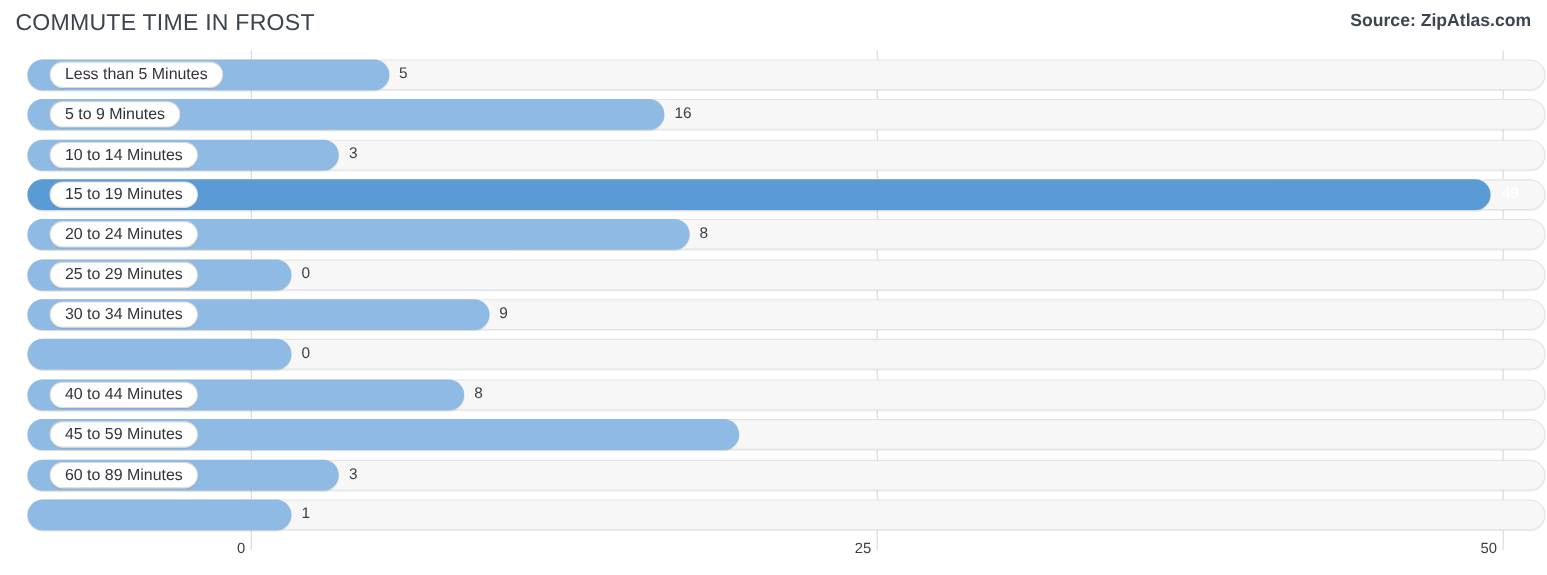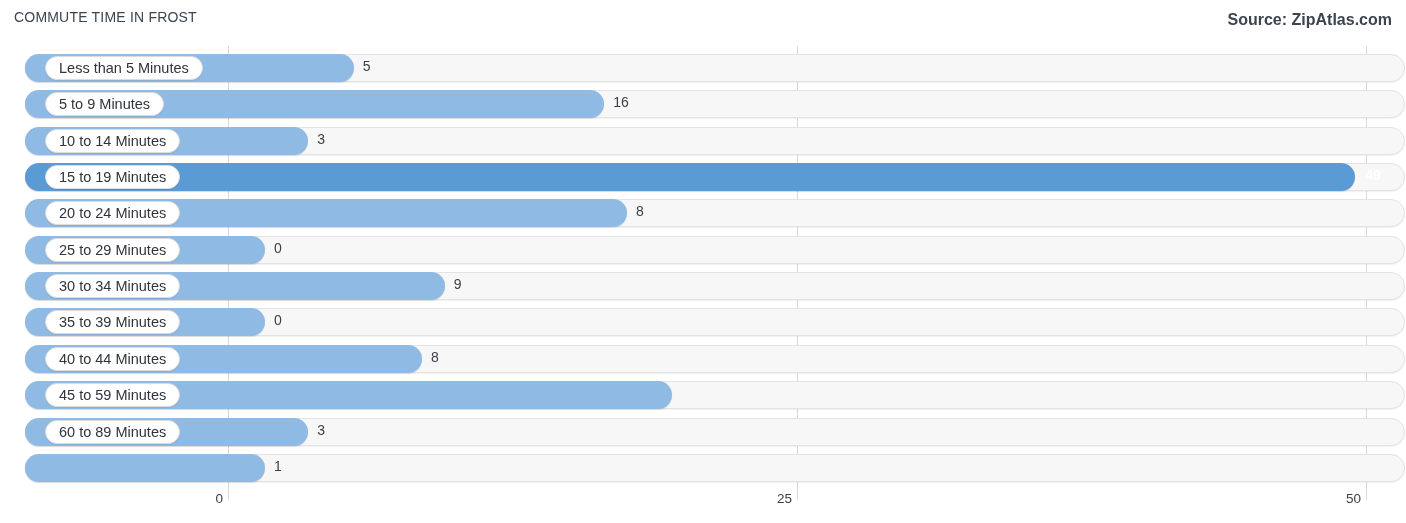--- a/index.html
+++ b/index.html
@@ -20,21 +20,21 @@
   #header {
     position: absolute;
     top: 0; left: 0;
     width: 1406px;
     height: 44px;
   }
   #chart-title {
     position: absolute;
     left: 14px;
     top: 9px;
-    font-size: 14px;
+    font-size: 21px;
     font-weight: 400;
     letter-spacing: 0.2px;
     color: #3c4450;
     white-space: nowrap;
   }
   #source-label {
     position: absolute;
     right: 14px;
     top: 11px;
     font-size: 16px;
@@ -211,21 +211,20 @@
         </div>
         <div class="row" style="top: 226.1px;">
           <div class="track"></div>
           <div class="bar" style="width: 419.84px;"></div>
           <div class="pill">30 to 34 Minutes</div>
           <div class="value outside" style="left: 428.84px;">9</div>
         </div>
         <div class="row" style="top: 262.45px;">
           <div class="track"></div>
           <div class="bar" style="width: 240px;"></div>
-          <div class="pill">35 to 39 Minutes</div>
           <div class="value outside" style="left: 249px;">0</div>
         </div>
         <div class="row" style="top: 298.8px;">
           <div class="track"></div>
           <div class="bar" style="width: 397.08px;"></div>
           <div class="pill">40 to 44 Minutes</div>
           <div class="value outside" style="left: 406.08px;">8</div>
         </div>
         <div class="row" style="top: 335.15px;">
           <div class="track"></div>

